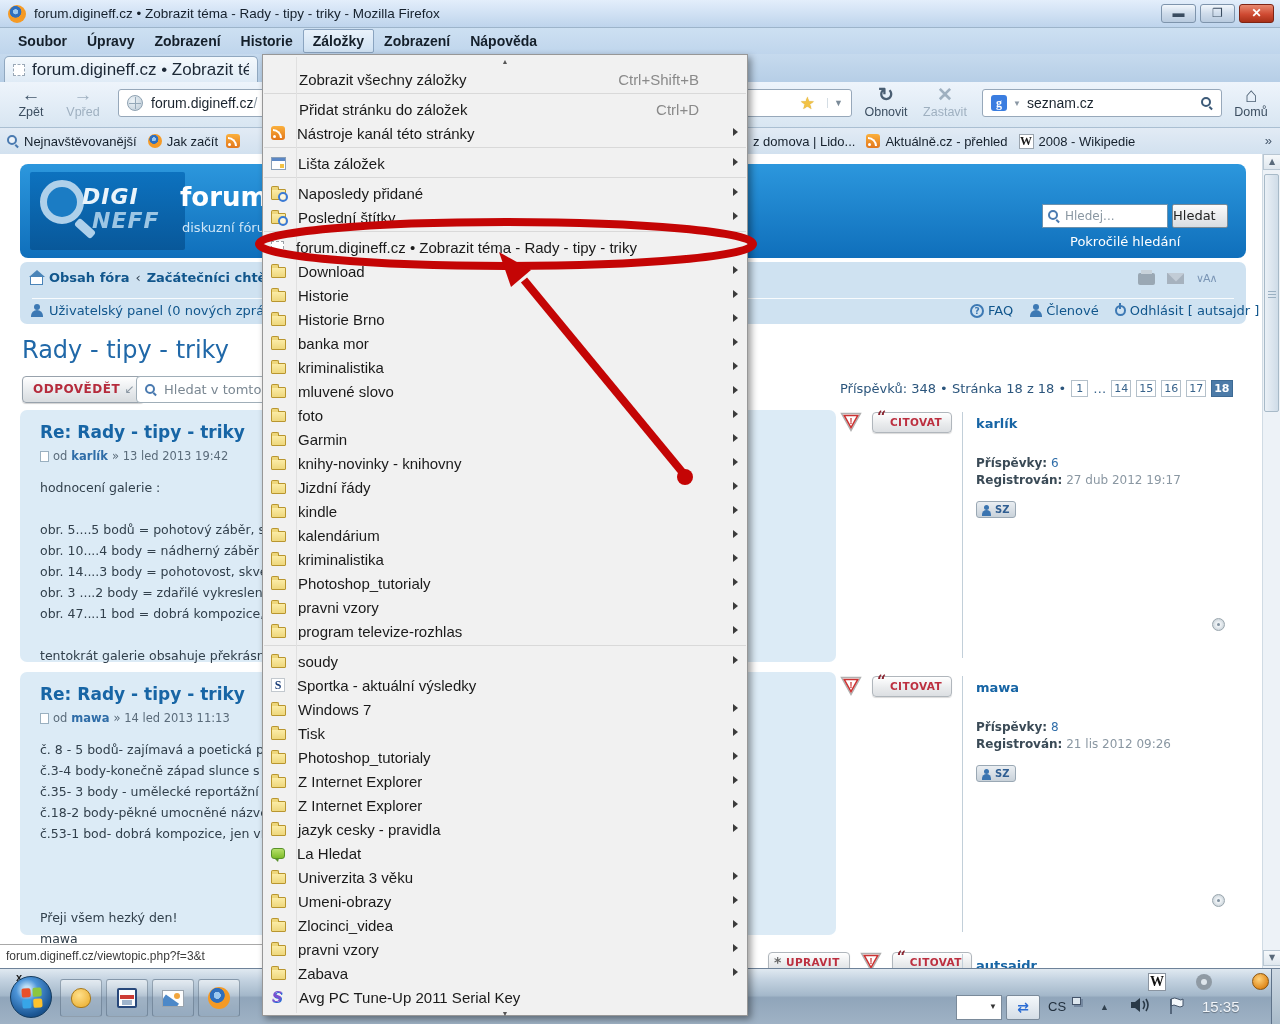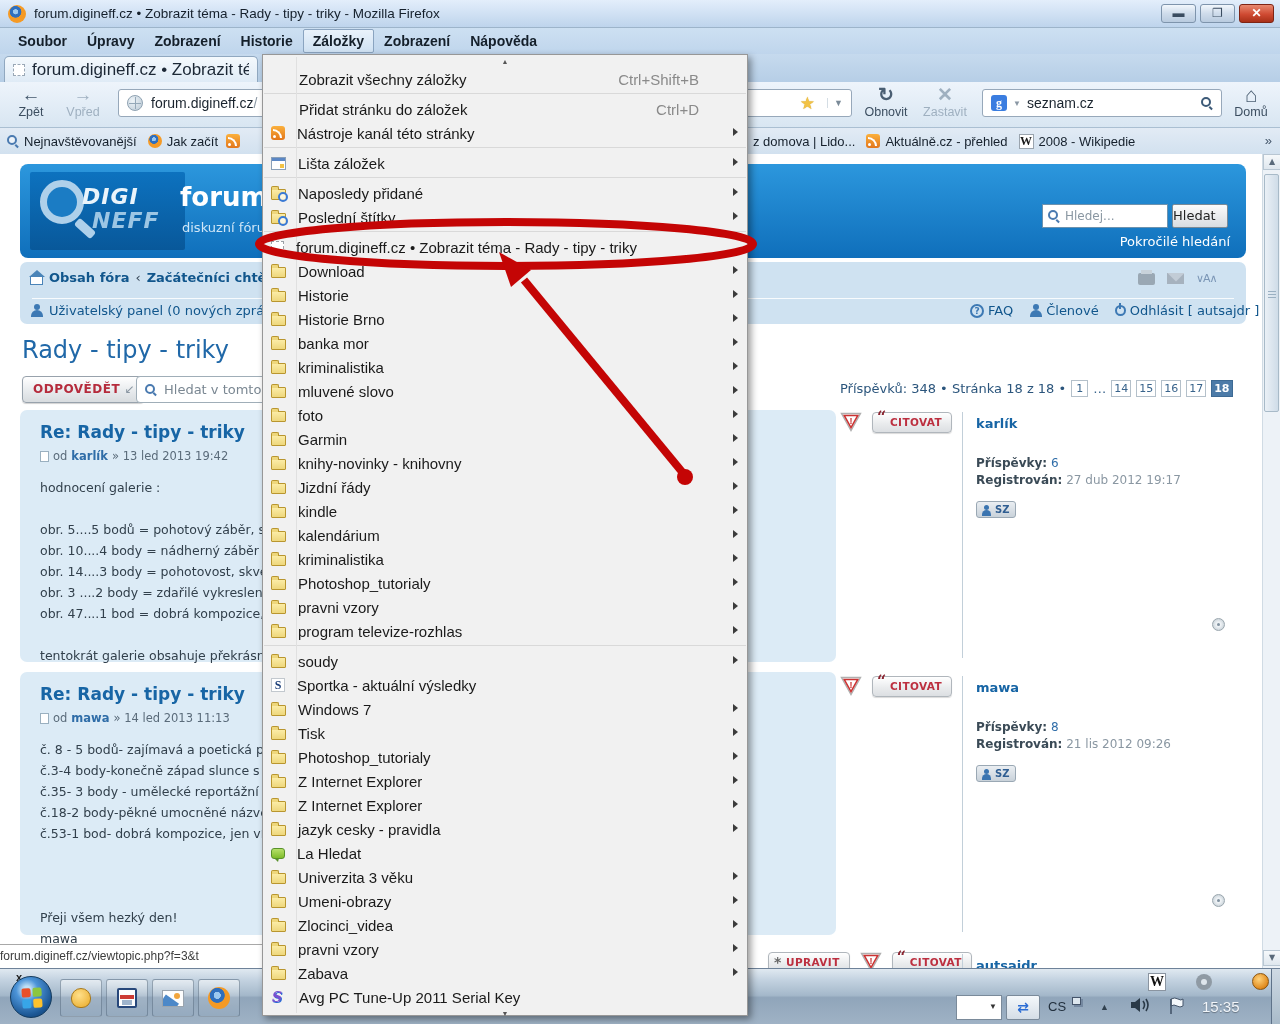--- a/index.html
+++ b/index.html
@@ -84,21 +84,21 @@
   .logo .lens{position:absolute;left:10px;top:8px;width:44px;height:44px;border:7px solid #aed0ea;border-radius:50%;background:#1b7cc4;}
   .logo .handle{position:absolute;left:44px;top:52px;width:22px;height:9px;background:#aed0ea;border-radius:3px;transform:rotate(42deg);}
   .logo .lg1{position:absolute;left:52px;top:12px;font:italic bold 22px "DejaVu Sans",sans-serif;color:#eaf4fb;letter-spacing:1px;}
   .logo .lg2{position:absolute;left:62px;top:36px;font:italic bold 22px "DejaVu Sans",sans-serif;color:#9cc6e4;letter-spacing:1px;}
   .site-title{position:absolute;left:160px;top:18px;font-size:26px;font-weight:bold;color:#fff;white-space:nowrap;}
   .site-sub{position:absolute;left:162px;top:56px;font-size:13px;color:#cfe6f7;white-space:nowrap;}
   .hsearch{position:absolute;left:1022px;top:40px;width:126px;height:24px;background:#fff;border:1px solid #6d92ae;
     display:flex;align-items:center;gap:5px;padding:0 5px;font-size:12px;color:#8a97a2;}
   .hsearch-btn{position:absolute;left:1152px;top:40px;width:56px;height:24px;border:1px solid #7a8archive;border:1px solid #7a8a96;border-radius:2px;
     background:linear-gradient(#fbfbfb,#d9dde1);font-size:13px;color:#222;text-align:left;line-height:22px;}
-  .adv-link{position:absolute;left:1050px;top:70px;width:160px;text-align:right;font-size:13px;color:#fff;white-space:nowrap;}
+  .adv-link{position:absolute;left:1050px;top:70px;width:160px;font-size:13px;color:#fff;white-space:nowrap;}
 
   .crumbbar{position:absolute;left:20px;top:108px;width:1226px;height:62px;background:#cfe2f1;border-radius:7px;}
   .crumbrow{position:absolute;left:10px;top:8px;display:flex;align-items:center;gap:6px;
     font-size:13px;font-weight:bold;color:#11568c;white-space:nowrap;}
   .homeic{width:13px;height:9px;background:#fff;border:1px solid #4a84b8;position:relative;margin-top:5px;}
   .homeic:before{content:"";position:absolute;left:-2px;top:-7px;border-left:8px solid transparent;border-right:8px solid transparent;border-bottom:7px solid #4a84b8;}
   .crumb-sep{color:#345;font-weight:normal;}
   .hdricons{position:absolute;left:1118px;top:10px;display:flex;gap:12px;align-items:center;}
   .printic{width:17px;height:12px;background:#9aa8b4;border-radius:2px;position:relative;}
   .printic:before{content:"";position:absolute;left:3px;top:-3px;width:11px;height:4px;background:#c8d2da;}
@@ -163,21 +163,21 @@
   .sb-btn{position:absolute;left:0;width:18px;height:16px;background:linear-gradient(#f6f9fb,#dfe7ee);
     border:1px solid #b8c6d2;color:#5a6a7a;font-size:8px;text-align:center;line-height:14px;}
   .sb-up{top:0;} .sb-down{top:796px;}
   .sb-thumb{position:absolute;left:1px;top:20px;width:15px;height:238px;border:1px solid #a8bac8;border-radius:2px;
     background:linear-gradient(90deg,#eaf0f6,#cfdce8);}
   .sb-thumb:before{content:"";position:absolute;left:3px;top:116px;width:8px;height:1px;background:#9ab0c2;box-shadow:0 3px 0 #9ab0c2,0 6px 0 #9ab0c2;}
 
   
   .statuspop{position:absolute;left:0;top:944px;width:266px;height:24px;background:#fff;
     border-top:1px solid #a8a8a8;border-right:1px solid #a8a8a8;z-index:12;
-    font-size:12px;color:#3c3c3c;line-height:23px;white-space:nowrap;overflow:hidden;}
+    font-size:12px;color:#3c3c3c;line-height:23px;padding-left:6px;white-space:nowrap;overflow:hidden;}
 
   
   .taskbar{position:absolute;left:0;top:968px;width:1280px;height:56px;z-index:15;
     background:linear-gradient(#e0e9f1,#c3d2e0 20%,#a4b8ca 48%,#90a5ba 52%,#9fb2c5 100%);border-top:1px solid #6e8299;}
   .tb-x{position:absolute;left:16px;top:2px;font:bold 11px "Liberation Sans",sans-serif;color:#222;}
   .orb{position:absolute;left:10px;top:7px;width:42px;height:42px;border-radius:50%;
     background:radial-gradient(circle at 40% 32%,#bfe0f6 0 10%,#4c94d8 30%,#1c5794 70%,#0e3564);border:1px solid #123а5e;border:1px solid #123a5e;}
   .orb .fl{position:absolute;left:11px;top:11px;width:20px;height:20px;transform:rotate(-4deg);}
   .orb .fl i{position:absolute;width:9px;height:9px;border-radius:2px;}
   .orb .fl i:nth-child(1){left:0;top:0;background:#e8502a;}

